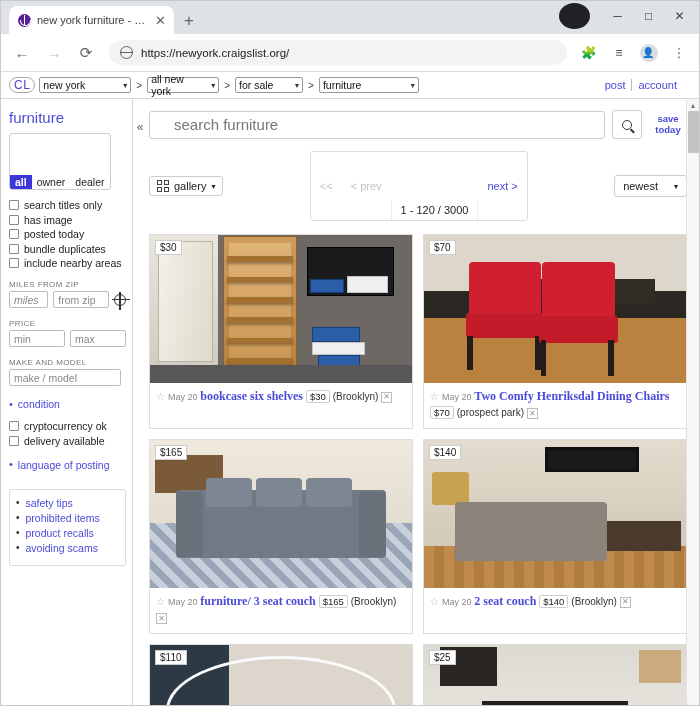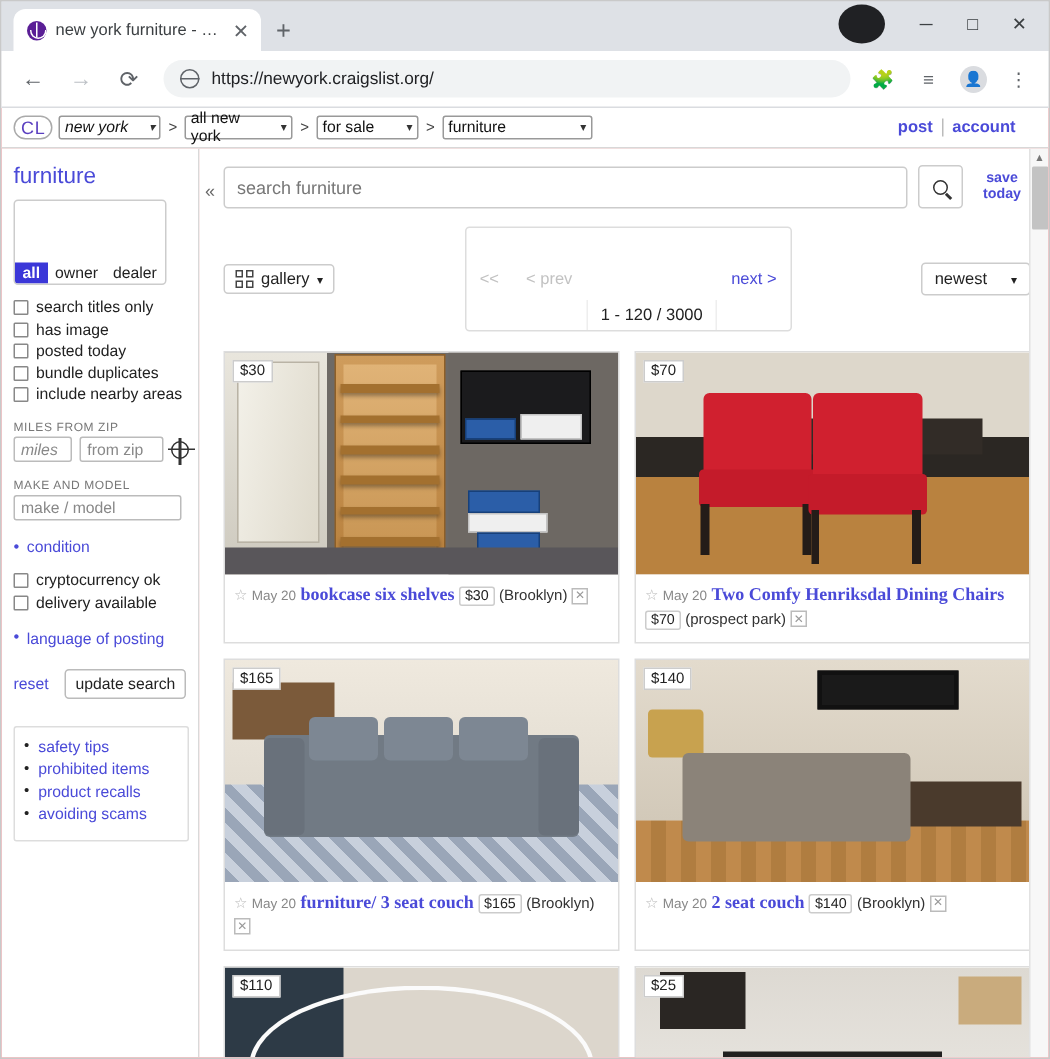--- a/index.html
+++ b/index.html
@@ -67,24 +67,24 @@
                display: flex; align-items: center; padding: 0 8px; gap: 4px; }
   .cl-logo { font-size: 12px; color: #5a3fc0; border: 1px solid #aaa; border-radius: 9px;
              padding: 0px 4px; letter-spacing: .5px; }
   .crumb-sep { font-size: 10px; color: #444; margin: 0 1px; }
   .crumb-sel { height: 16px; font-size: 10.5px; color: #111; background: #fff;
                border: 1px solid #999; border-radius: 2px; padding: 0 14px 0 3px;
                position: relative; display: inline-flex; align-items: center;
                min-width: 0; }
   .crumb-sel::after { content: "▾"; position: absolute; right: 3px; top: 50%;
                transform: translateY(-50%); font-size: 8px; color: #333; }
-  .crumb-w1 { width: 68px; font-style: italic; } .crumb-w2 { width: 72px; }
+  .crumb-w1 { width: 92px; } .crumb-w2 { width: 72px; }
   .crumb-w3 { width: 68px; } .crumb-w4 { width: 100px; }
   .hdr-right { margin-left: auto; display: flex; align-items: center; gap: 6px;
-               padding-right: 14px; font-weight: bold; }
+               padding-right: 14px; }
   .hdr-right a { font-size: 11px; color: #4a4ad8; text-decoration: none; }
   .hdr-divider { width: 1px; height: 12px; background: #bbb; }
 
   .body-wrap { flex: 1; display: flex; overflow: hidden; }
 
   
   .sidebar { width: 132px; flex: none; padding: 10px 6px 0 8px; background: #fff;
              border-right: 1px solid #d9d9d9; overflow: hidden; }
   .side-title { font-size: 15px; color: #4a4ad8; margin-bottom: 7px; }
   .seg { display: inline-flex; border: 1px solid #ccc; border-radius: 3px;
@@ -125,21 +125,21 @@
   
   .results { flex: 1; background: #fff; overflow: hidden; position: relative;
              display: flex; }
   .collapse-col { width: 14px; flex: none; padding-top: 22px; }
   .collapse-col .chev { font-size: 12px; color: #666; text-align: center;
              line-height: 1; }
   .res-main { flex: 1; padding: 11px 12px 0 2px; overflow: hidden; }
 
   .searchrow { display: flex; align-items: center; gap: 7px; }
   .searchbox { flex: 1; height: 28px; border: 1px solid #ccc; border-radius: 3px;
-               display: flex; align-items: center; padding: 0 8px; font-size: 12px;
+               display: flex; align-items: center; padding: 0 24px; font-size: 15px;
                color: #777; background: #fff; }
   .searchbtn { width: 30px; height: 29px; border: 1px solid #ccc; border-radius: 3px;
                display: flex; align-items: center; justify-content: center;
                background: #fff; }
   .mag { width: 10px; height: 10px; border: 1.6px solid #333; border-radius: 50%;
          position: relative; }
   .mag::after { content:""; position:absolute; right:-4px; bottom:-3px; width:5px;
          height:1.6px; background:#333; transform: rotate(45deg); }
   .savesearch { font-size: 9.5px; color: #4a4ad8; line-height: 1.15; text-align: center;
                 width: 38px; font-weight: bold; }
@@ -363,20 +363,27 @@
 
         <div class="fieldgrp">
           <div class="fld-label">MILES FROM ZIP</div>
           <div class="fld-row">
             <span class="inp inp-sm">miles</span>
             <span class="inp inp-md">from zip</span>
             <span class="gps"></span>
           </div>
         </div>
 
+        <div class="fieldgrp">
+          <div class="fld-label">PRICE</div>
+          <div class="fld-row">
+            <span class="inp inp-md">min</span>
+            <span class="inp inp-md">max</span>
+          </div>
+        </div>
 
         <div class="fieldgrp">
           <div class="fld-label">MAKE AND MODEL</div>
           <div class="fld-row">
             <span class="inp inp-lg">make / model</span>
           </div>
         </div>
 
         <div class="link-bullet">
           <span class="bul">•</span>
@@ -392,24 +399,20 @@
             <span class="cb"></span>
             <span class="cb-label">delivery available</span>
           </div>
         </div>
 
         <div class="link-bullet">
           <span class="bul">•</span>
           <a>language of posting</a>
         </div>
 
-        <div class="btn-row">
-          <a class="reset-link">reset</a>
-          <span class="update-btn">update search</span>
-        </div>
 
         <ul class="safebox">
           <li>
             <span class="bul">•</span>
             <a>safety tips</a>
           </li>
           <li>
             <span class="bul">•</span>
             <a>prohibited items</a>
           </li>

